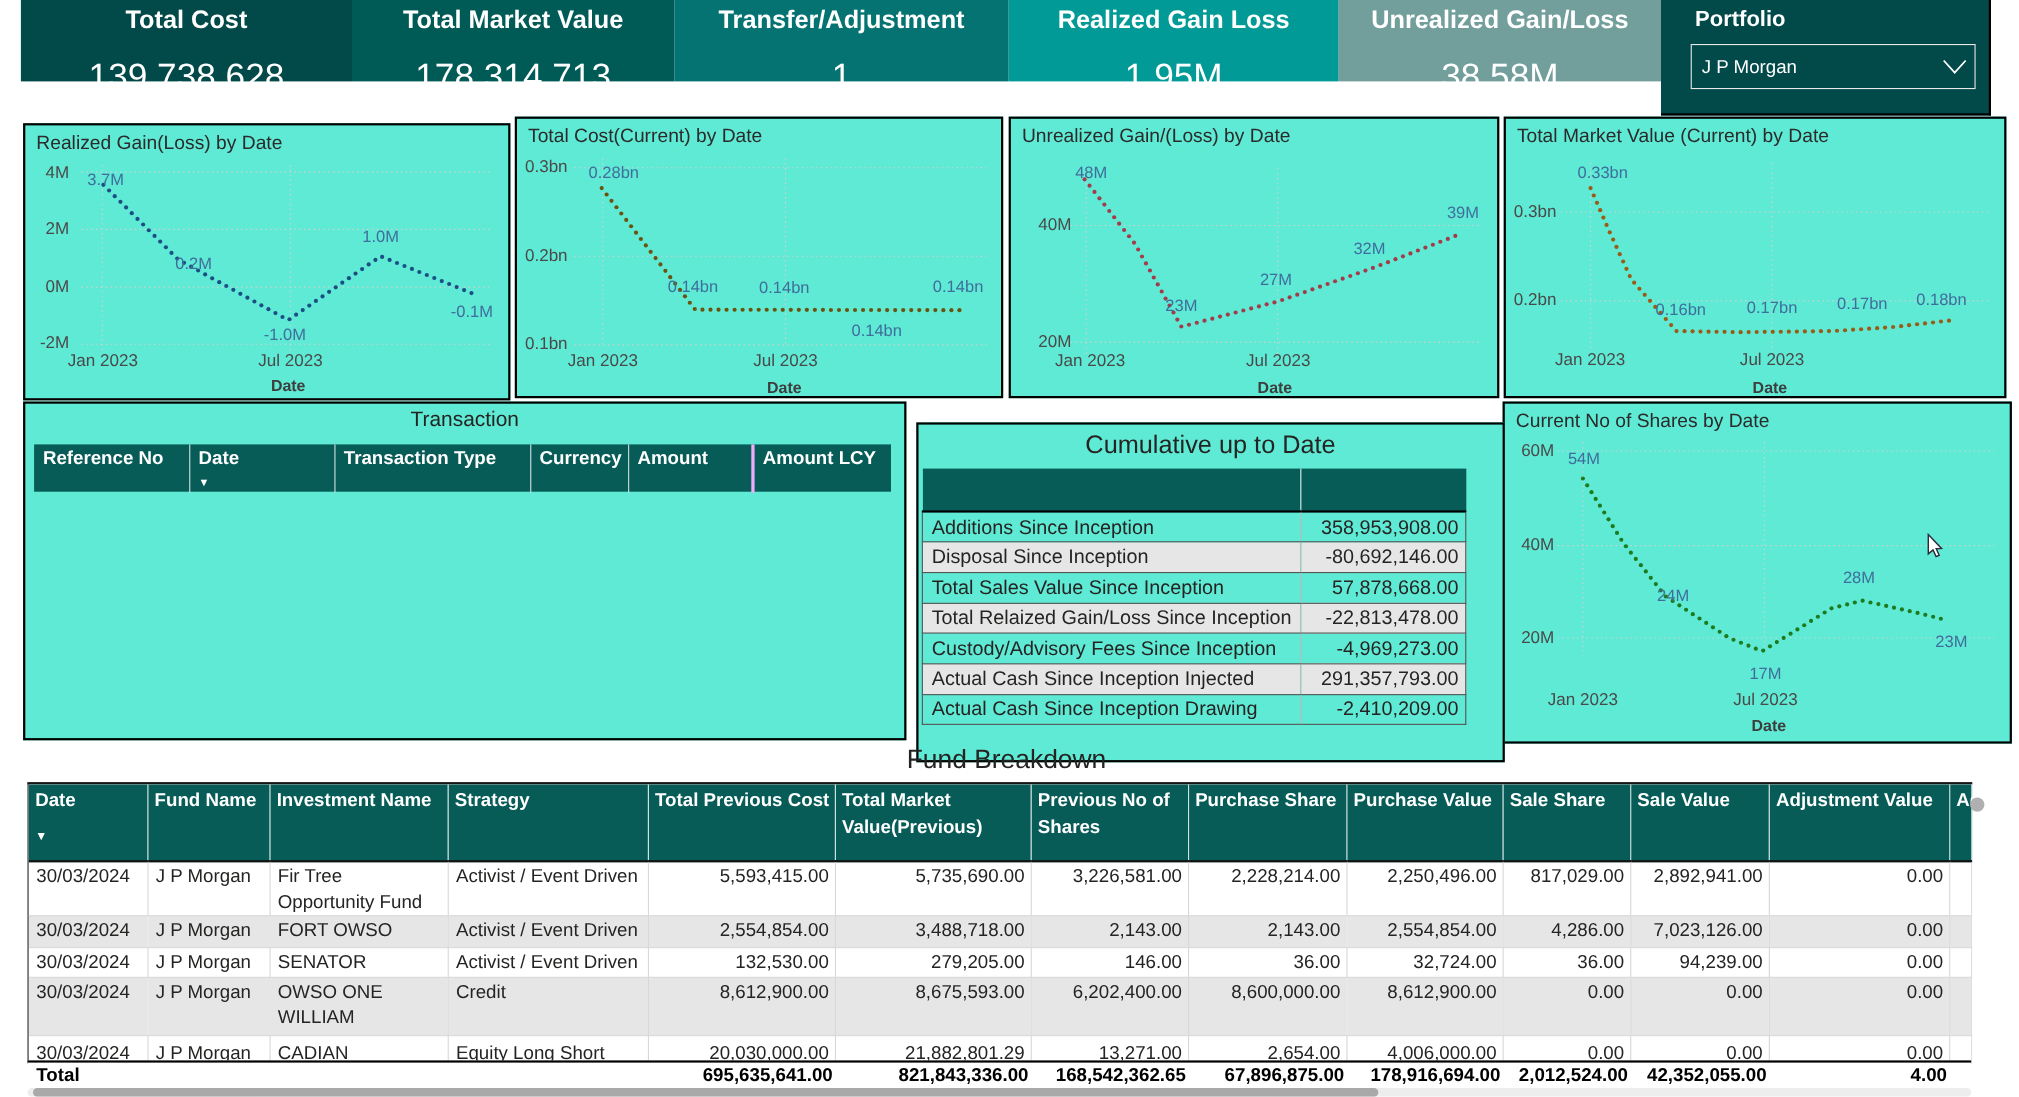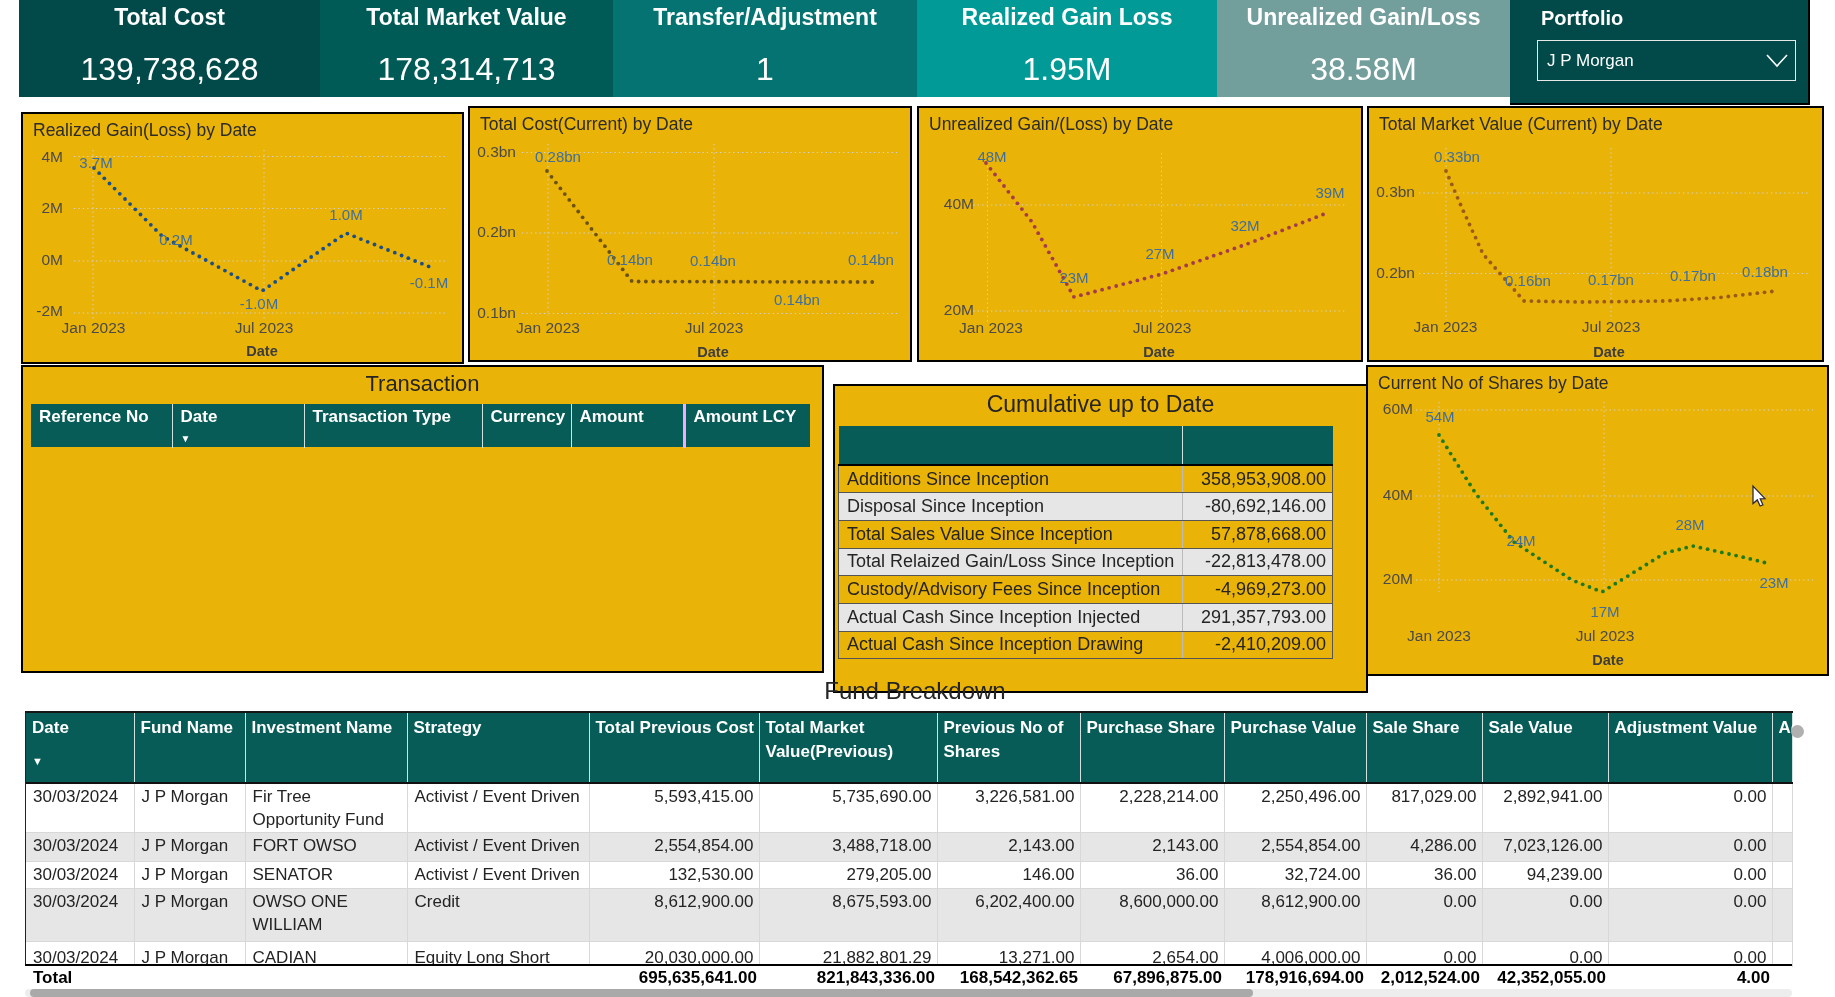--- a/index.html
+++ b/index.html
@@ -1,21 +1,21 @@
 <!DOCTYPE html>
 <html><head>
 <meta charset="utf-8">
 <style>
 html,body{margin:0;padding:0;background:#fff;}
 body{font-family:"Liberation Sans",sans-serif;width:1835px;height:997px;position:relative;overflow:hidden;}
 .abs{position:absolute;}
-.card{position:absolute;top:0;height:97px;color:#fff;text-align:center;}
+.card{position:absolute;top:0;height:74px;color:#fff;text-align:center;}
 .card .t{font-size:23px;font-weight:700;margin-top:4px;}
 .card .v{font-size:32px;margin-top:20px;}
-.panel{position:absolute;background:#eab308;border:2px solid #000;box-sizing:border-box;}
+.panel{position:absolute;background:#5eead4;border:2px solid #000;box-sizing:border-box;}
 table{border-collapse:collapse;}
 td{box-sizing:border-box;}
 </style>
 </head>
 <body>
 
 <div class="card" style="left:19px;width:301px;background:#024a49">
     <div class="t">Total Cost</div>
     <div class="v">139,738,628</div>
   </div>
@@ -425,21 +425,21 @@
       <text x="72" y="51" font-size="15" fill="#3f6e9c" text-anchor="middle" dominant-baseline="middle">54M</text>
       <text x="153" y="175" font-size="15" fill="#3f6e9c" text-anchor="middle" dominant-baseline="middle">24M</text>
       <text x="237" y="246" font-size="15" fill="#3f6e9c" text-anchor="middle" dominant-baseline="middle">17M</text>
       <text x="322" y="159" font-size="15" fill="#3f6e9c" text-anchor="middle" dominant-baseline="middle">28M</text>
       <text x="406" y="217" font-size="15" fill="#3f6e9c" text-anchor="middle" dominant-baseline="middle">23M</text>
       <path transform="translate(385,119)" d="M0,0 L0,17.5 L4.3,13.9 L7.1,20 L9.9,18.8 L7.2,12.8 L12,12.6 Z" fill="#fff" stroke="#2b2b3d" stroke-width="1.3"></path>
     </svg>
   </div>
 
 <div class="panel" style="left:21px;top:365px;width:803px;height:308px;">
-  <div style="text-align:center;font-size:22px;color:#252423;margin-top:4px;">Transaction</div>
+  <div style="text-align:center;font-size:19px;color:#252423;margin-top:4px;">Transaction</div>
   <div style="position:absolute;left:8px;top:37px;width:779px;height:43px;background:#075c57;">
     <table style="width:100%;height:43px;table-layout:fixed;color:#fff;font-size:17px;font-weight:700;">
       <tbody>
           <tr>
         <td style="width:141px;padding-left:8px;border-right:1px solid #cfe2e0;vertical-align:top;padding-top:3px;">Reference No</td>
         <td style="width:132px;padding-left:8px;border-right:1px solid #cfe2e0;vertical-align:top;padding-top:3px;">Date<br><span style="font-size:10px;">▼</span></td>
         <td style="width:178px;padding-left:8px;border-right:1px solid #cfe2e0;vertical-align:top;padding-top:3px;">Transaction Type</td>
         <td style="width:89px;padding-left:8px;border-right:1px solid #cfe2e0;vertical-align:top;padding-top:3px;">Currency</td>
         <td style="width:113px;padding-left:8px;border-right:3px solid #f0abfc;vertical-align:top;padding-top:3px;">Amount</td>
         <td style="padding-left:8px;vertical-align:top;padding-top:3px;white-space:nowrap;">Amount LCY</td>

